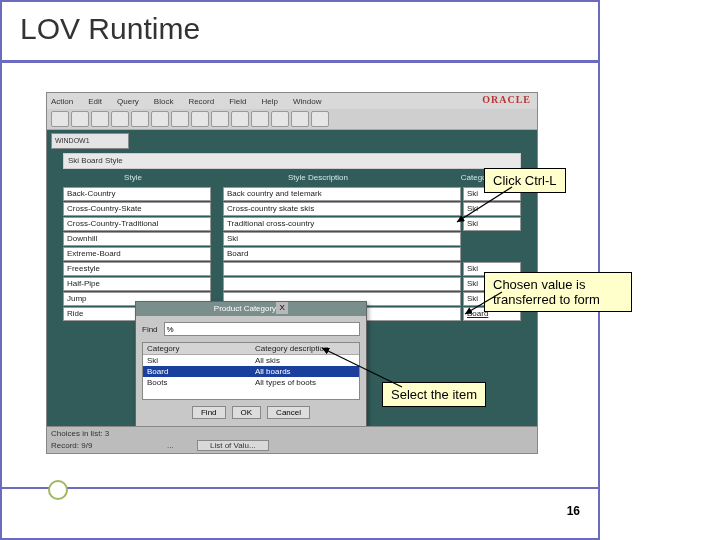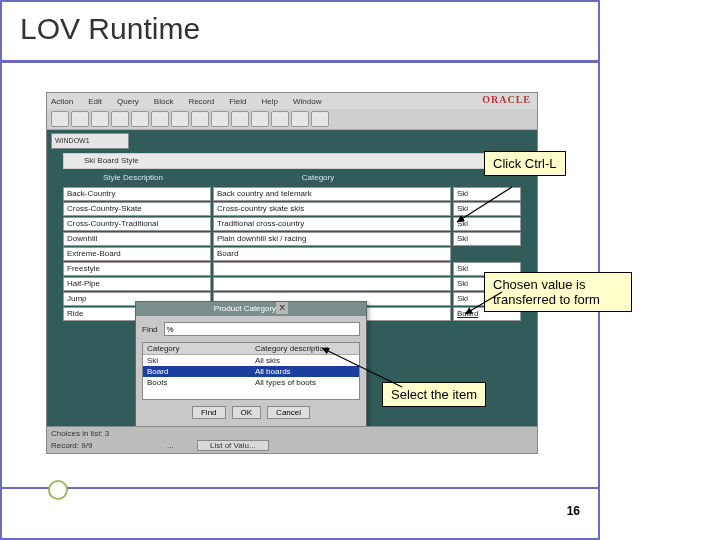--- a/index.html
+++ b/index.html
@@ -10,29 +10,29 @@
   .circle{position:absolute;left:46px;top:478px;width:16px;height:16px;border:2px solid #9fb860;border-radius:50%;background:#fff}
   .pagenum{position:absolute;right:18px;bottom:20px;font-size:12px;font-weight:bold;color:#000}
 
   
   .app{position:absolute;left:44px;top:90px;width:490px;height:360px;border:1px solid #888;background:#315c5a;font-family:Tahoma,Arial,sans-serif}
   .menubar{position:absolute;left:0;top:0;right:0;height:16px;background:#d9d9d9;border-bottom:1px solid #aaa;font-size:8px;color:#333;display:flex;align-items:center;padding:0 4px;gap:15px}
   .brand{position:absolute;right:6px;top:1px;font-size:10px;font-family:Liberation Serif, serif;color:#b33;letter-spacing:1px;font-weight:bold}
   .toolbar{position:absolute;left:0;top:16px;right:0;height:20px;background:#cfcfcf;border-bottom:1px solid #aaa;display:flex;align-items:center;padding:0 4px;gap:2px}
   .tbtn{width:16px;height:14px;background:#e6e6e6;border:1px solid #999;border-radius:2px}
   .subwin{position:absolute;left:4px;top:40px;width:70px;height:14px;background:#e4e4e4;border:1px solid #888;font-size:7px;padding:0 3px;line-height:14px;color:#333}
-  .formtitle{position:absolute;left:16px;top:60px;right:16px;height:14px;background:#e8e8e8;border:1px solid #ccc;font-size:8px;color:#333;line-height:14px;padding:0 20px}
+  .formtitle{position:absolute;left:16px;top:60px;right:16px;height:14px;background:#e8e8e8;border:1px solid #ccc;font-size:8px;color:#333;line-height:14px;padding:0 4px}
   .headers{position:absolute;left:16px;top:80px;right:16px;height:12px;font-size:8px;color:#d0e8e5;display:flex}
   .headers span:nth-child(1){flex:0 0 140px;text-align:center}
   .headers span:nth-child(2){flex:0 0 230px;text-align:center}
   .headers span:nth-child(3){flex:1;text-align:center}
   .grid{position:absolute;left:16px;top:94px;right:16px}
   .grow{display:flex;height:14px;margin-bottom:1px}
   .gcell{background:#fff;border:1px solid #999;font-size:8px;color:#222;line-height:12px;padding:0 3px;overflow:hidden;white-space:nowrap}
-  .gcell:nth-child(1){flex:0 0 140px;margin-right:2px}
+  .gcell:nth-child(1){flex:0 0 140px;margin-right:12px}
   .gcell:nth-child(2){flex:0 0 230px;margin-right:2px}
   .gcell:nth-child(3){flex:1}
   .boardcell{text-decoration:underline}
 
   
   .lov{position:absolute;left:88px;top:208px;width:230px;height:140px;background:#c8c8c8;border:1px solid #666;box-shadow:2px 2px 4px rgba(0,0,0,.3)}
   .lovtitle{height:14px;background:#7a8f8c;color:#fff;font-size:8px;line-height:14px;padding:0 4px;display:flex;justify-content:center}
   .lovx{width:12px;height:12px;background:#b8b8b8;color:#000;text-align:center;line-height:12px;font-size:8px}
   .lovbody{padding:6px;font-size:8px;color:#222}
   .lovfindrow{display:flex;align-items:center;margin-bottom:6px}
@@ -49,21 +49,21 @@
 
   
   .status{position:absolute;left:0;bottom:0;right:0;height:26px;background:#bcbcbc;border-top:1px solid #888;font-size:8px;color:#333}
   .status .s1{position:absolute;left:4px;top:2px}
   .status .s2{position:absolute;left:4px;top:14px}
   .status .s3{position:absolute;left:120px;top:14px}
   .status .s4{position:absolute;left:150px;top:13px;background:#d9d9d9;border:1px solid #888;padding:0 12px}
 
   
   .callout{position:absolute;background:#ffffcc;border:1px solid #000;font-size:13px;padding:4px 8px;white-space:nowrap}
-  .c1{left:482px;top:149px}
+  .c1{left:482px;top:166px}
   .c2{left:482px;top:270px;white-space:normal;width:130px}
   .c3{left:380px;top:380px}
 
   
   svg.arrows{position:absolute;left:0;top:0;width:720px;height:540px;pointer-events:none}
 </style>
 </head>
 <body>
 
 <div class="slide">
@@ -94,20 +94,21 @@
       <div class="tbtn"></div>
       <div class="tbtn"></div>
       <div class="tbtn"></div>
       <div class="tbtn"></div>
       <div class="tbtn"></div>
       <div class="tbtn"></div>
     </div>
     <div class="subwin">WINDOW1</div>
     <div class="formtitle">Ski Board Style</div>
     <div class="headers">
+      <span>Style</span>
       <span>Style Description</span>
       <span>Category</span>
     </div>
     <div class="grid">
       <div class="grow">
         <div class="gcell">Back-Country</div>
         <div class="gcell">Back country and telemark</div>
         <div class="gcell">Ski</div>
       </div>
       <div class="grow">
@@ -115,21 +116,20 @@
         <div class="gcell">Cross-country skate skis</div>
         <div class="gcell">Ski</div>
       </div>
       <div class="grow">
         <div class="gcell">Cross-Country-Traditional</div>
         <div class="gcell">Traditional cross-country</div>
         <div class="gcell">Ski</div>
       </div>
       <div class="grow">
         <div class="gcell">Downhill</div>
-        <div class="gcell">Plain downhill ski / racing</div>
         <div class="gcell">Ski</div>
       </div>
       <div class="grow">
         <div class="gcell">Extreme-Board</div>
         <div class="gcell">Board</div>
       </div>
       <div class="grow">
         <div class="gcell">Freestyle</div>
         <div class="gcell"></div>
         <div class="gcell">Ski</div>

